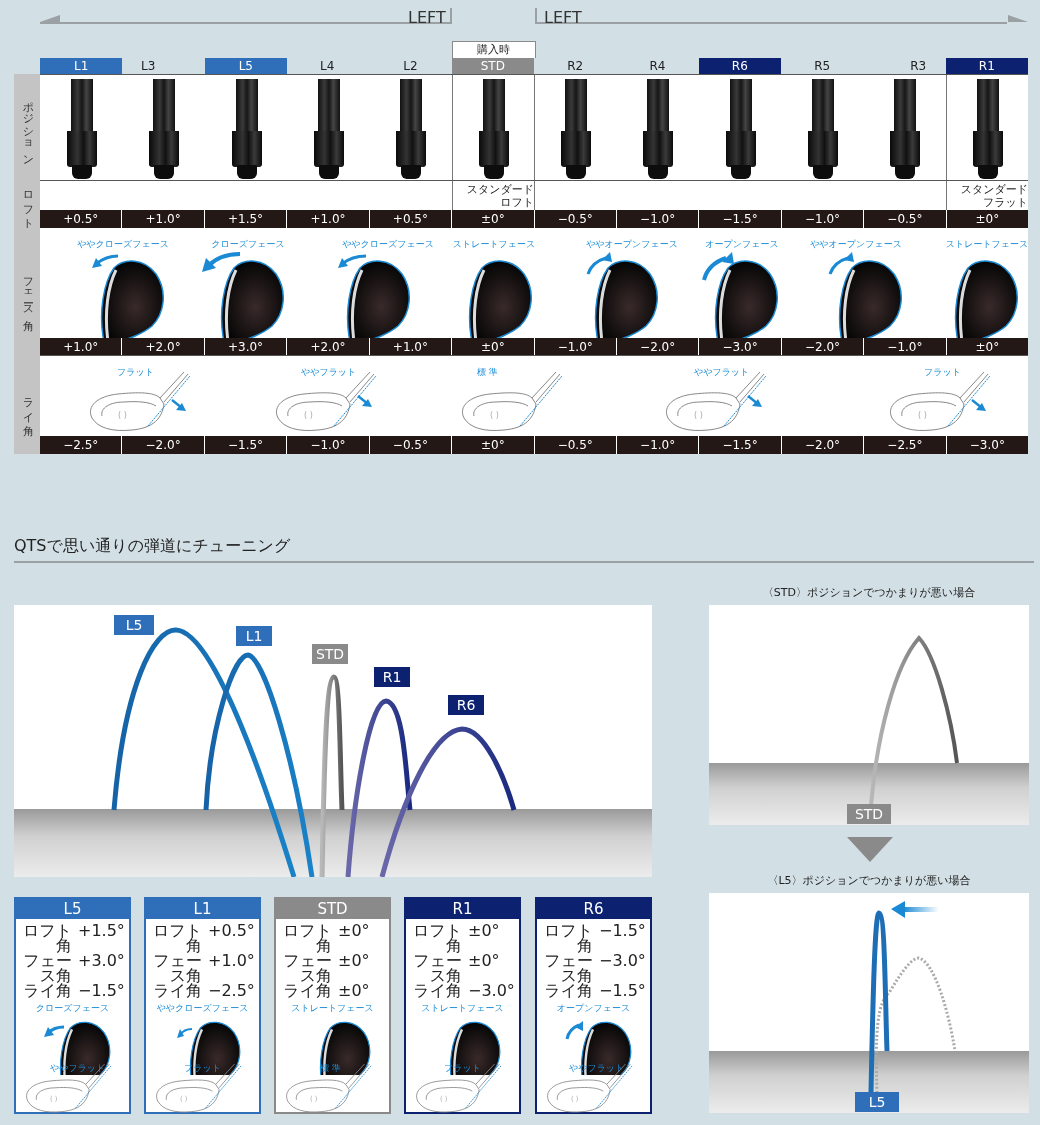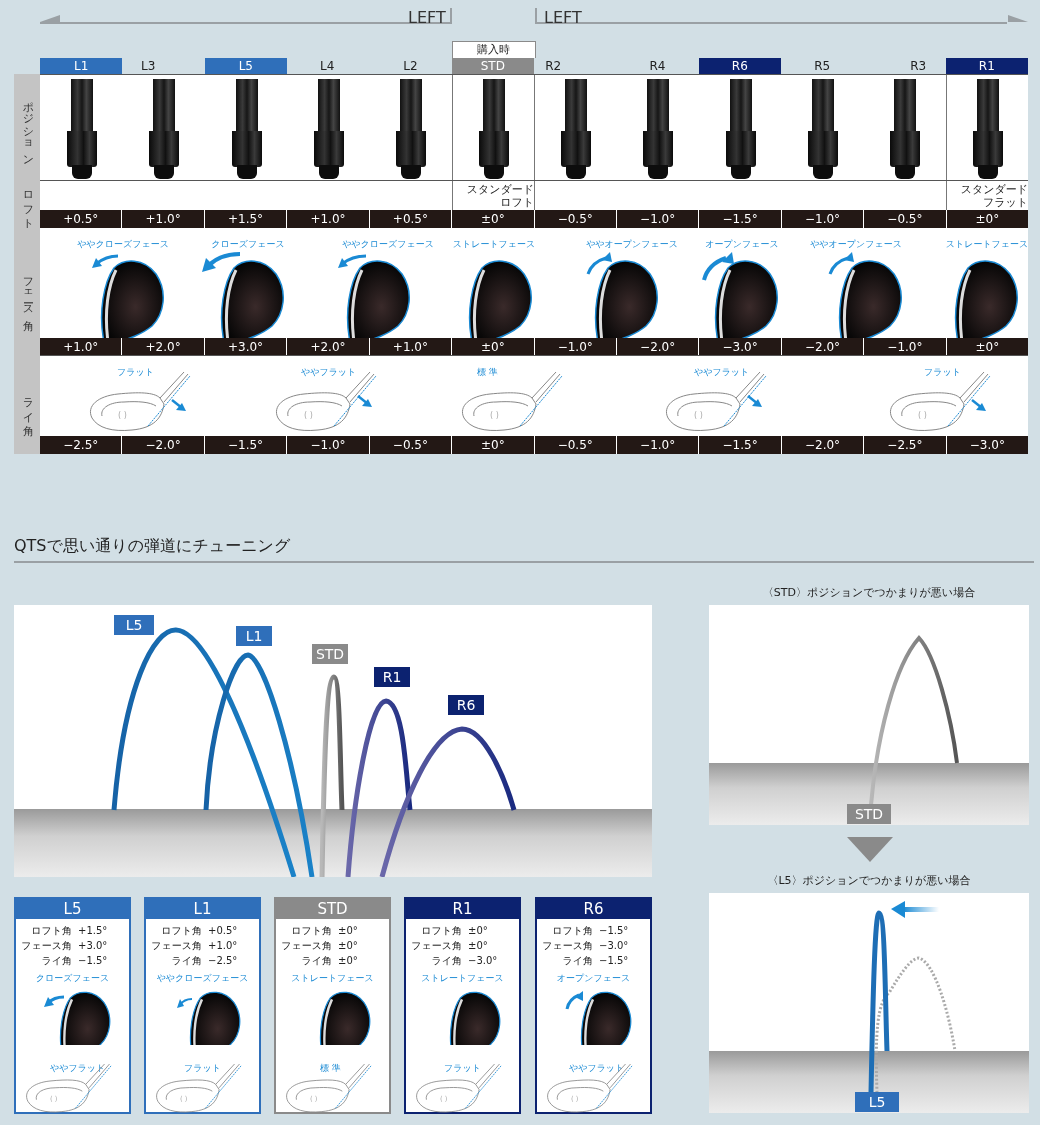--- a/index.html
+++ b/index.html
@@ -42,21 +42,21 @@
   
   .sec-title { position: absolute; left: 14px; top: 536px; font-size: 16px; color: #222; }
   .sec-rule { position: absolute; left: 14px; top: 561px; width: 1020px; height: 2px; background: #9aa0a4; }
 
   .panel { position: absolute; background: #fff; overflow: hidden; }
   .ground { position: absolute; left: 0; right: 0; bottom: 0; background: linear-gradient(180deg,#9a9a9a 0%,#d0d0d0 40%,#ececec 100%); }
   .tag { position: absolute; color: #fff; font-size: 14px; text-align: center; line-height: 20px; }
 
   .card { position: absolute; top: 897px; width: 117px; height: 217px; background: #fff; border: 2px solid #2f6fba; }
   .card .ct { height: 20px; color: #fff; font-size: 15px; text-align: center; line-height: 20px; }
-  .card .spec { font-size: 10px; line-height: 15px; color: #222; padding-top: 4px; }
+  .card .spec { font-size: 16px; line-height: 15px; color: #222; padding-top: 4px; }
   .card .spec div { display: flex; }
   .card .spec .k { width: 62px; text-align: right; padding-right: 6px; }
   .card .spec .v { flex: 1; }
   .card .fl { text-align: center; font-size: 9px; color: #1a8ad4; margin-top: 4px; }
   .card .ll { position: absolute; font-size: 9px; color: #1a8ad4; }
 
   .cap { position: absolute; font-size: 11px; color: #222; text-align: center; }
 </style>
 </head>
 <body>
@@ -76,21 +76,21 @@
 
 <div class="table">
   <div class="hdr-row">
     <div class="purchase" style="left:411.6px;">購入時</div>
     <div class="hdr-cell l-hi" style="left:0px;">L1</div>
     <div class="hdr-cell" style="left:67px;">L3</div>
     <div class="hdr-cell l-hi" style="left:164.67px;">L5</div>
     <div class="hdr-cell" style="left:246px;">L4</div>
     <div class="hdr-cell" style="left:329.33px;">L2</div>
     <div class="hdr-cell std" style="left:411.67px;">STD</div>
-    <div class="hdr-cell" style="left:472px;">R2</div>
+    <div class="hdr-cell" style="left:494px;">R2</div>
     <div class="hdr-cell" style="left:576.33px;">R4</div>
     <div class="hdr-cell r-hi" style="left:658.67px;">R6</div>
     <div class="hdr-cell" style="left:741px;">R5</div>
     <div class="hdr-cell" style="left:837px;">R3</div>
     <div class="hdr-cell r-hi" style="left:905.67px;">R1</div>
   </div>
 
   <div class="row" style="top:16px; height:106px;">
     <div class="row-label">ポジション</div>
     <div class="row-body">

